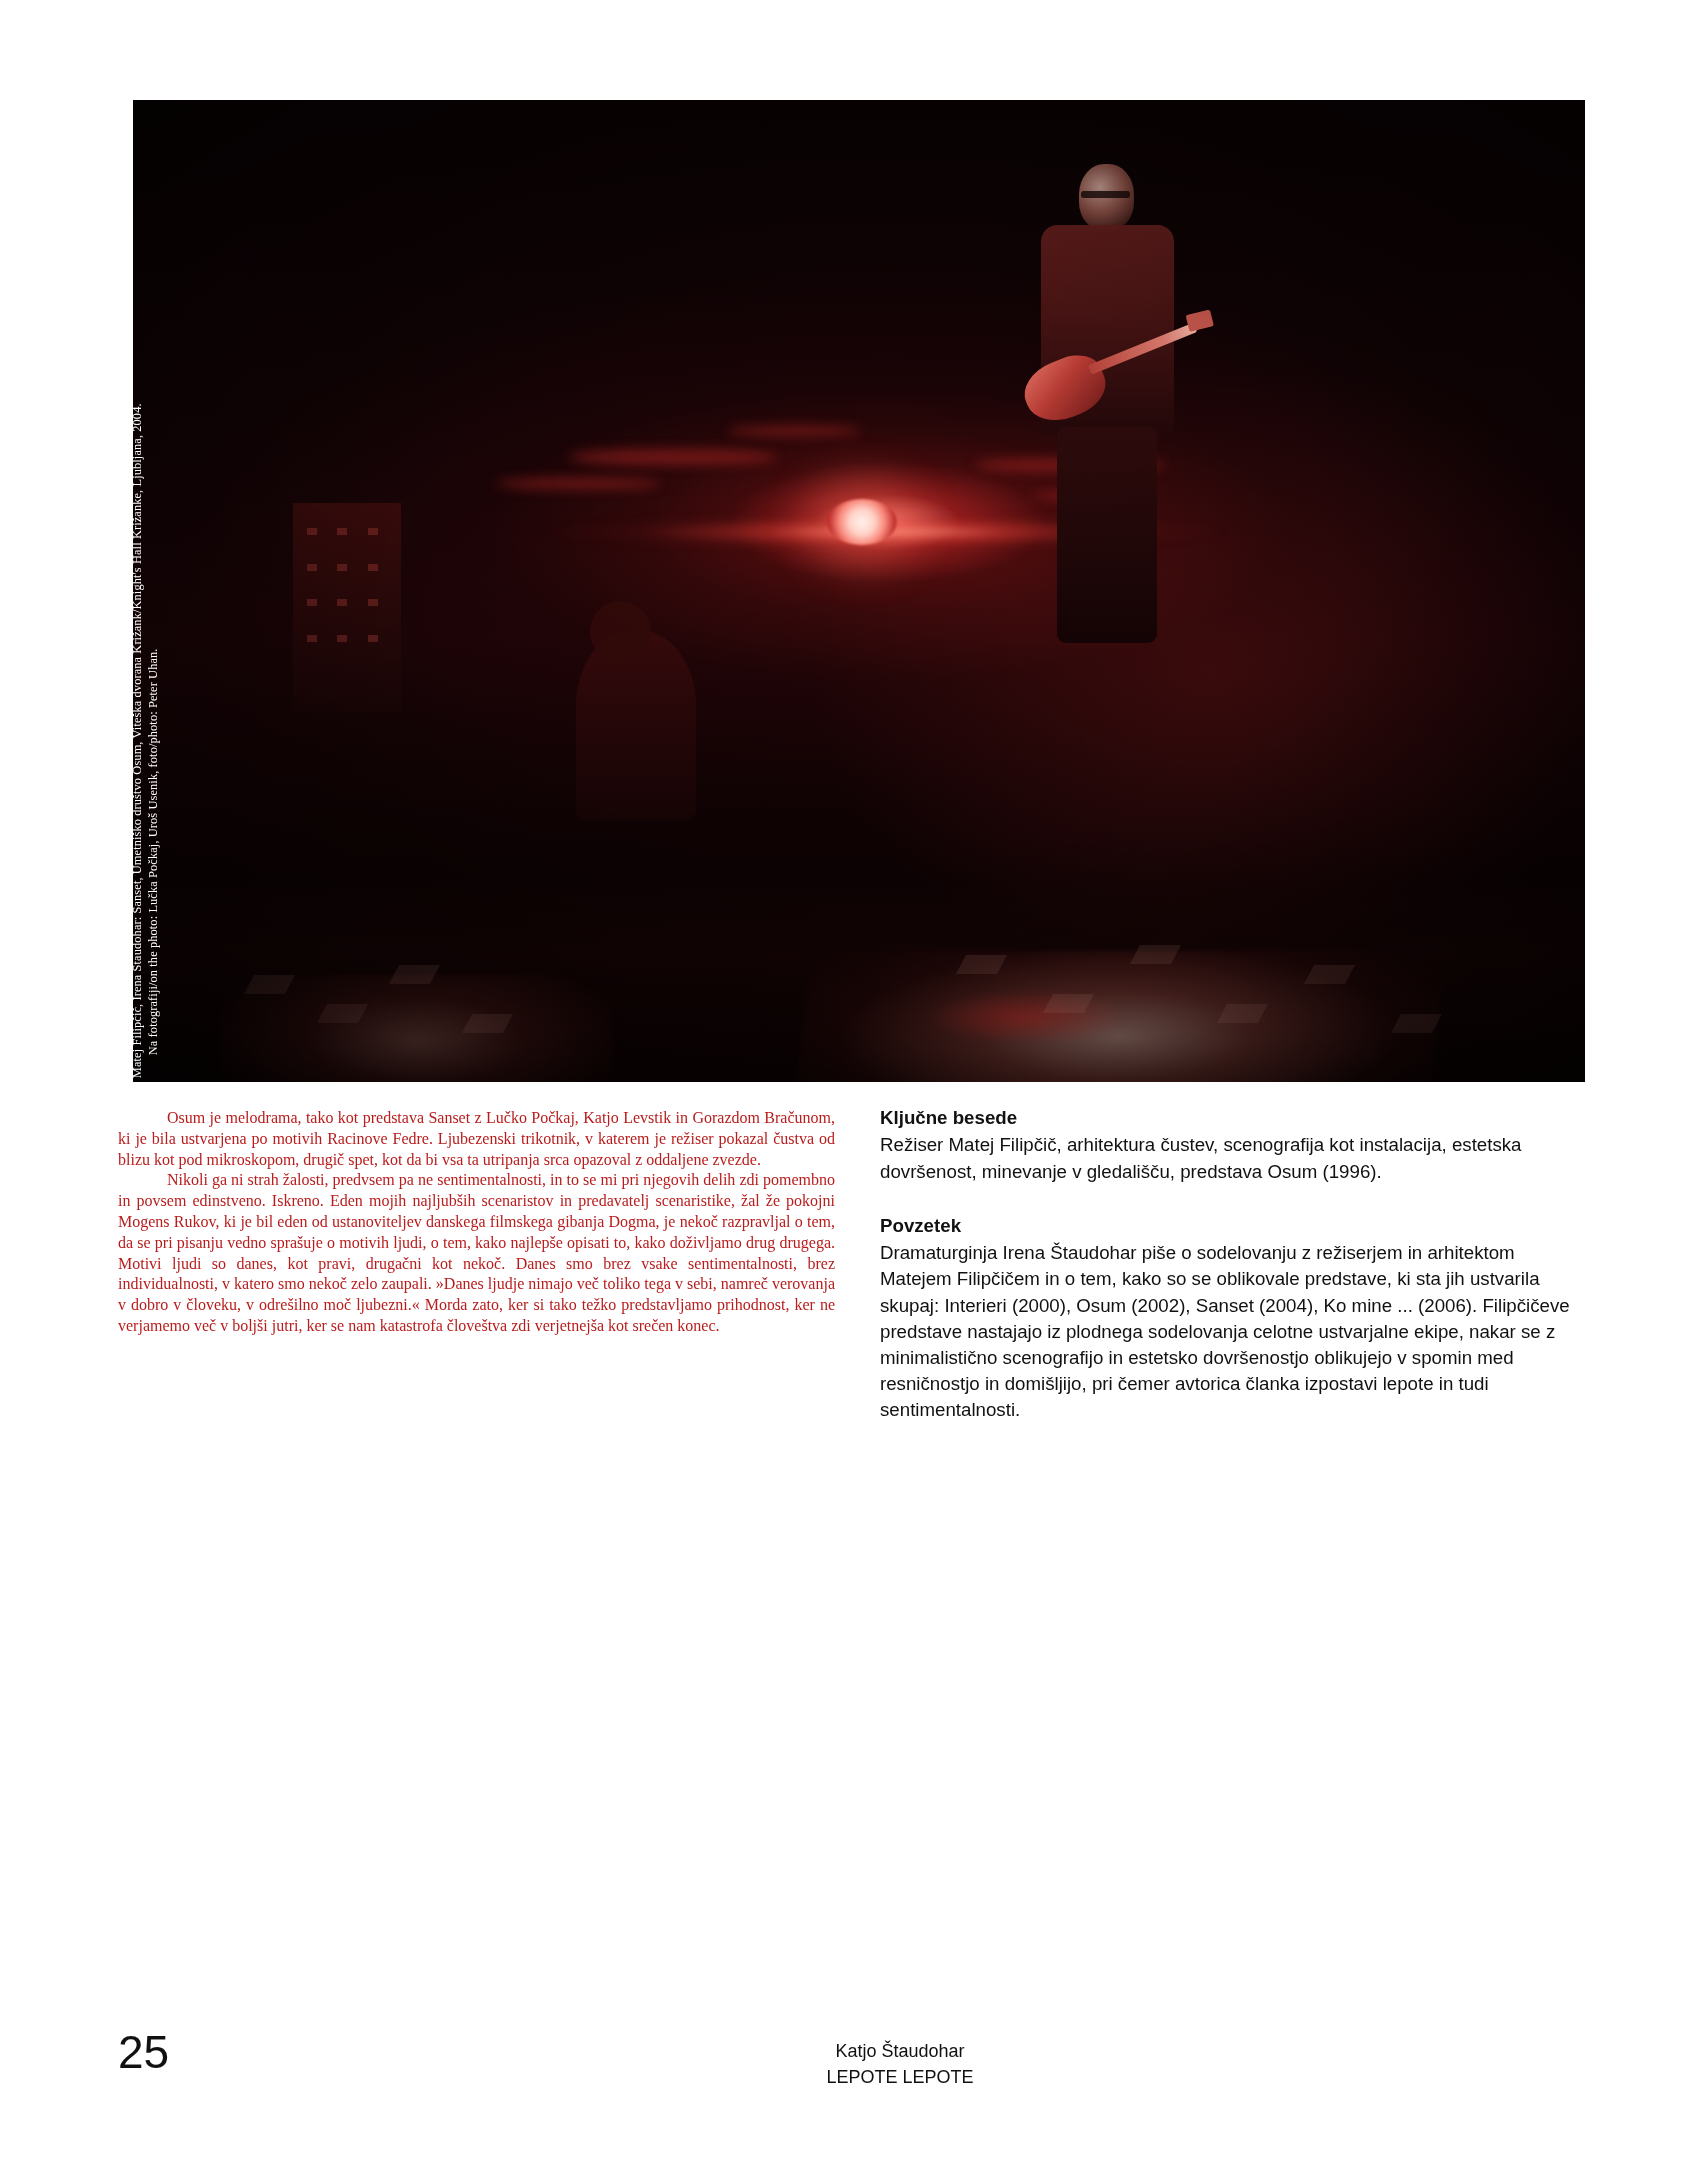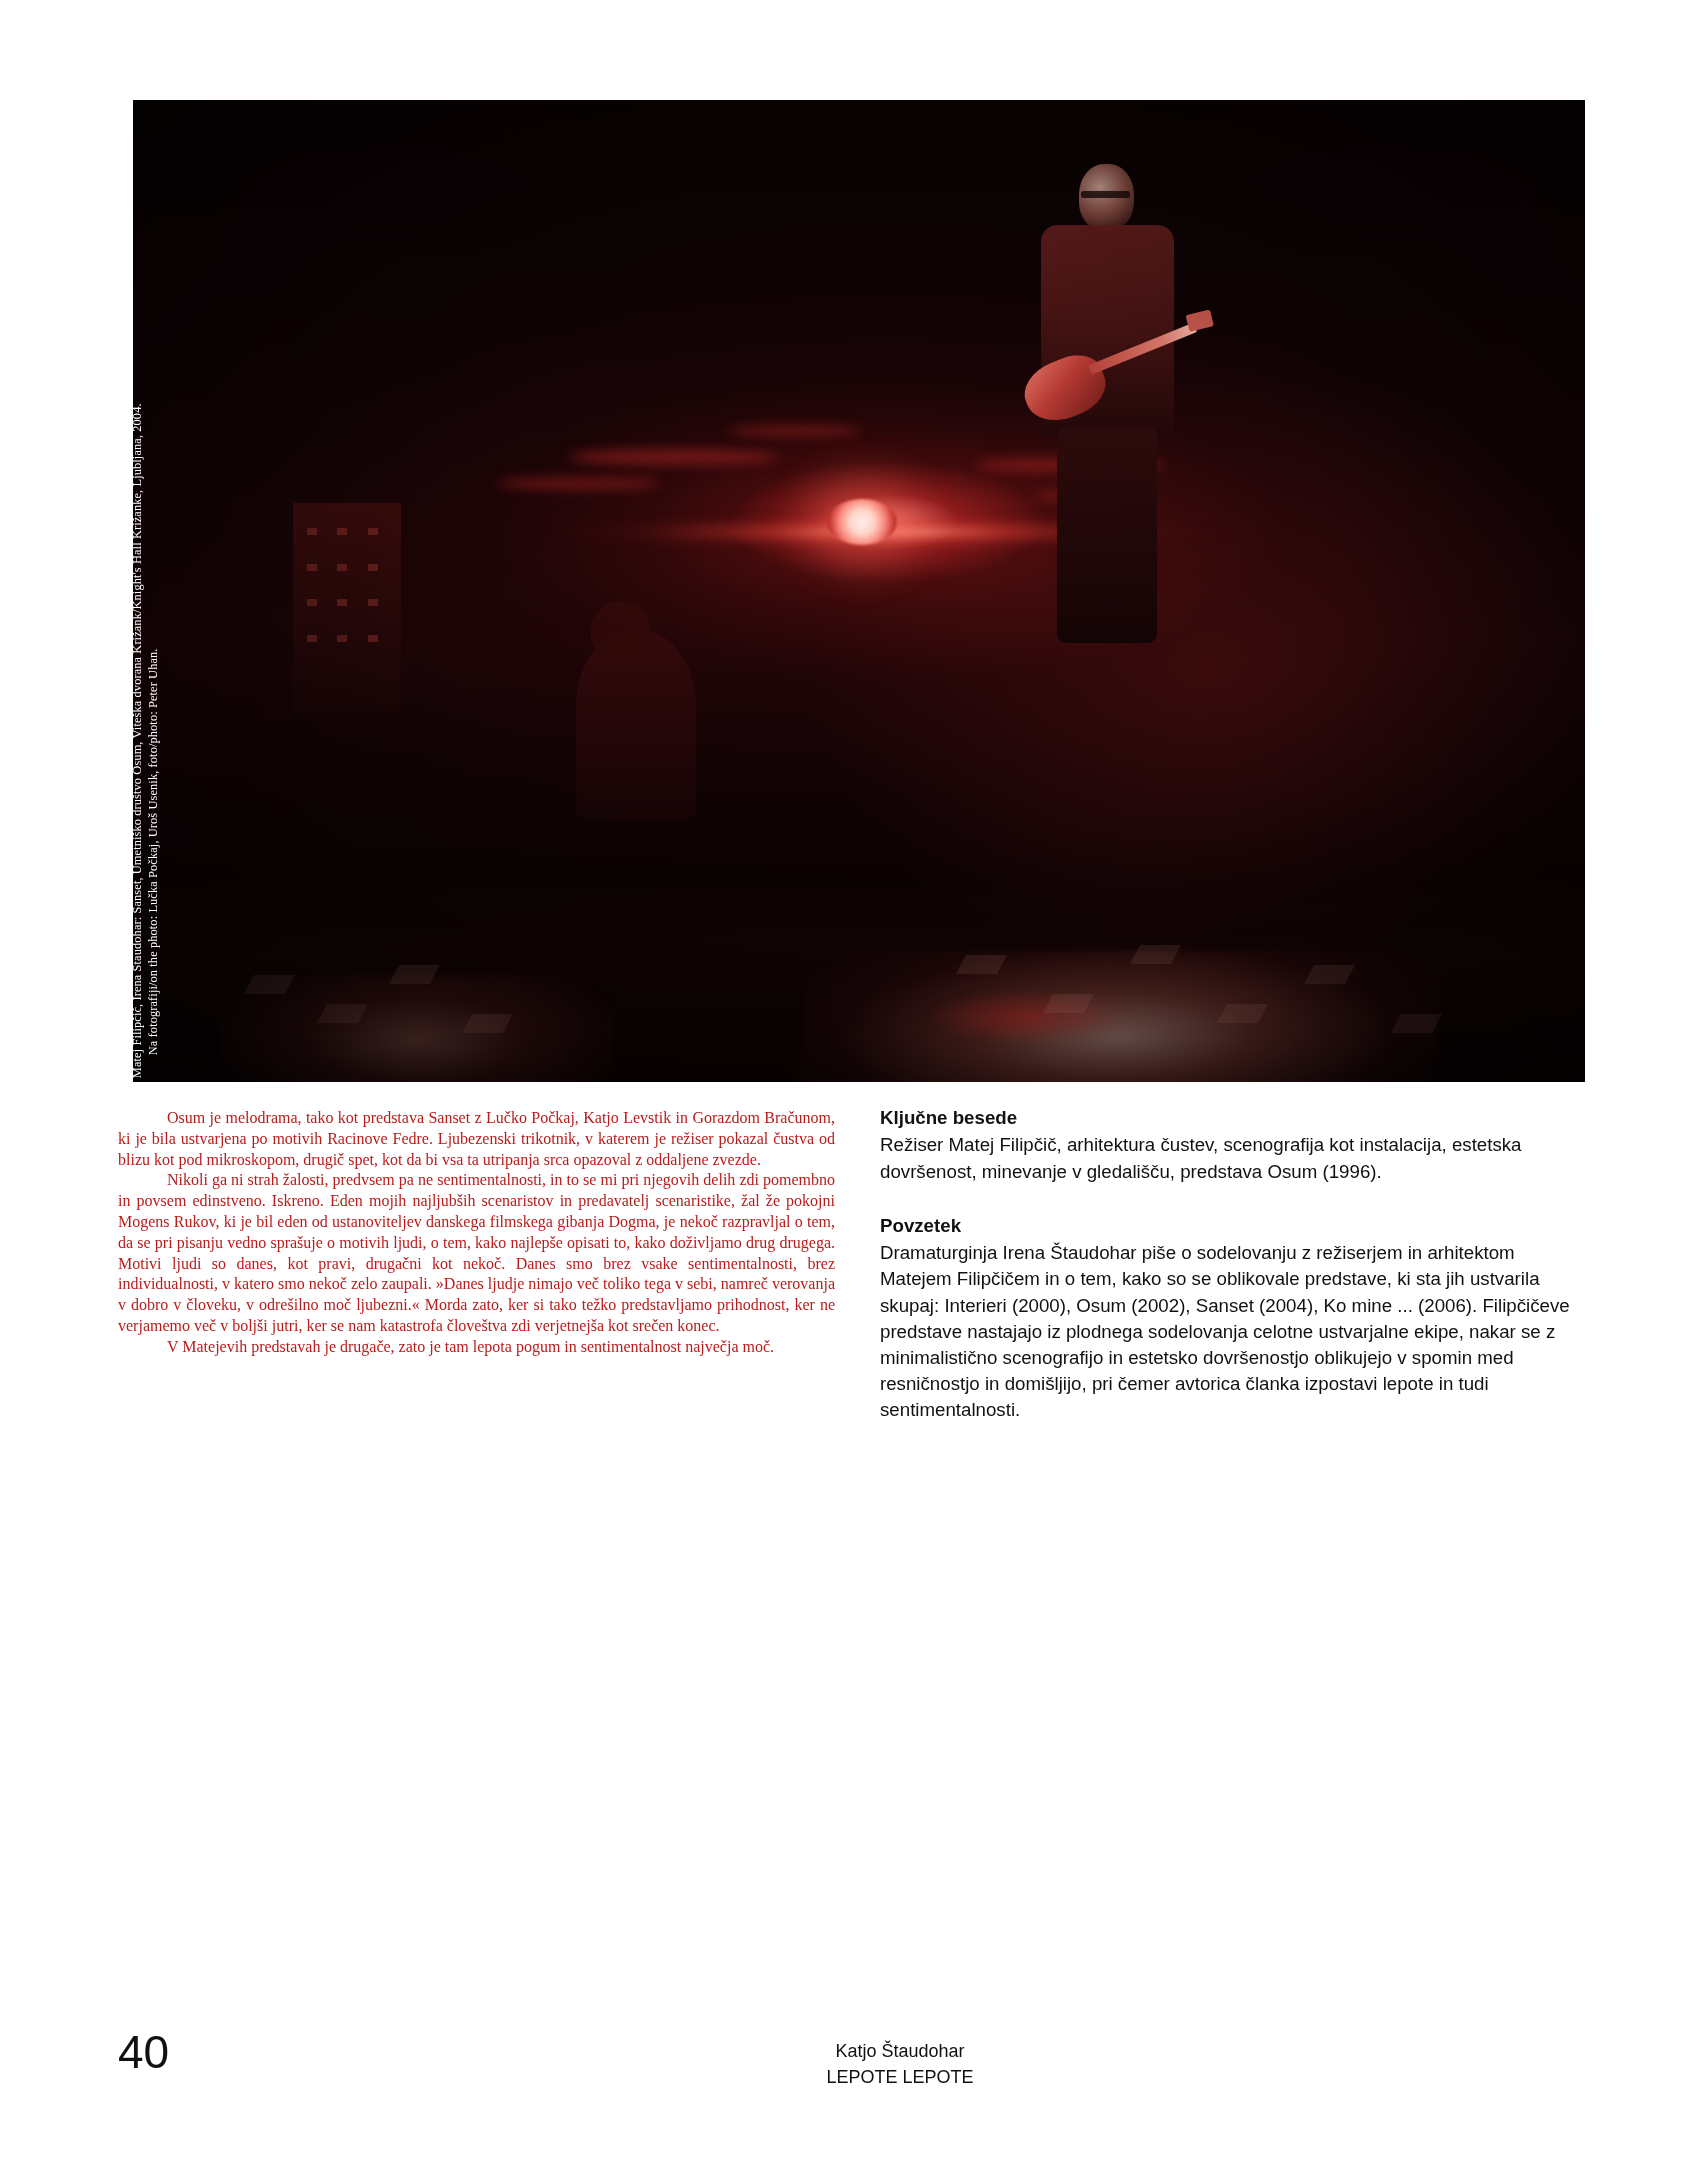--- a/index.html
+++ b/index.html
@@ -396,31 +396,30 @@
           <span class="l1">Matej Filipčič, Irena Štaudohar: Sanset, Umetniško društvo Osum, Viteška dvorana Križank/Knight's Hall Križanke, Ljubljana, 2004.</span>
           <span class="l2">Na fotografiji/on the photo: Lučka Počkaj, Uroš Usenik, foto/photo: Peter Uhan.</span>
         </div>
       </div>
     </div>
   </div>
 
   <div class="col-left">
     <p>Osum je melodrama, tako kot predstava Sanset z Lučko Počkaj, Katjo Levstik in Gorazdom Bračunom, ki je bila ustvarjena po motivih Racinove Fedre. Ljubezenski trikotnik, v katerem je režiser pokazal čustva od blizu kot pod mikroskopom, drugič spet, kot da bi vsa ta utripanja srca opazoval z oddaljene zvezde.</p>
     <p>Nikoli ga ni strah žalosti, predvsem pa ne sentimentalnosti, in to se mi pri njegovih delih zdi pomembno in povsem edinstveno. Iskreno. Eden mojih najljubših scenaristov in predavatelj scenaristike, žal že pokojni Mogens Rukov, ki je bil eden od ustanoviteljev danskega filmskega gibanja Dogma, je nekoč razpravljal o tem, da se pri pisanju vedno sprašuje o motivih ljudi, o tem, kako najlepše opisati to, kako doživljamo drug drugega. Motivi ljudi so danes, kot pravi, drugačni kot nekoč. Danes smo brez vsake sentimentalnosti, brez individualnosti, v katero smo nekoč zelo zaupali. »Danes ljudje nimajo več toliko tega v sebi, namreč verovanja v dobro v človeku, v odrešilno moč ljubezni.« Morda zato, ker si tako težko predstavljamo prihodnost, ker ne verjamemo več v boljši jutri, ker se nam katastrofa človeštva zdi verjetnejša kot srečen konec.</p>
-    <p>V Matejevih predstavah je drugače, zato je tam lepota pogum in sentimentalnost največja moč.</p>
   </div>
 
   <div class="col-right">
     <h3>Ključne besede</h3>
     <p>Režiser Matej Filipčič, arhitektura čustev, scenografija kot instalacija, estetska dovršenost, minevanje v gledališču, predstava Osum (1996).</p>
     <div class="gap"></div>
     <h3>Povzetek</h3>
     <p>Dramaturginja Irena Štaudohar piše o sodelovanju z režiserjem in arhitektom Matejem Filipčičem in o tem, kako so se oblikovale predstave, ki sta jih ustvarila skupaj: Interieri (2000), Osum (2002), Sanset (2004), Ko mine ... (2006). Filipčičeve predstave nastajajo iz plodnega sodelovanja celotne ustvarjalne ekipe, nakar se z minimalistično scenografijo in estetsko dovršenostjo oblikujejo v spomin med resničnostjo in domišljijo, pri čemer avtorica članka izpostavi lepote in tudi sentimentalnosti.</p>
   </div>
 
-  <div class="folio">40</div>
+  <div class="folio">25</div>
   <div class="footer-center">
     <div>Katjo Štaudohar</div>
     <div>LEPOTE LEPOTE</div>
   </div>
 
 </div>
 
 
 </body></html>

